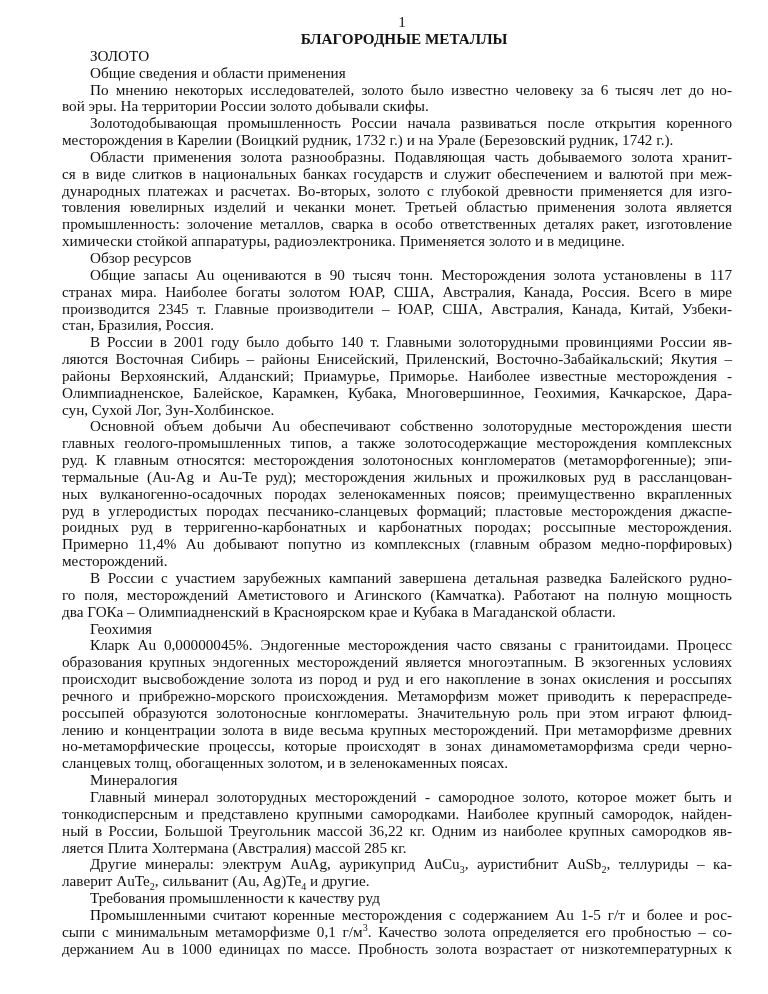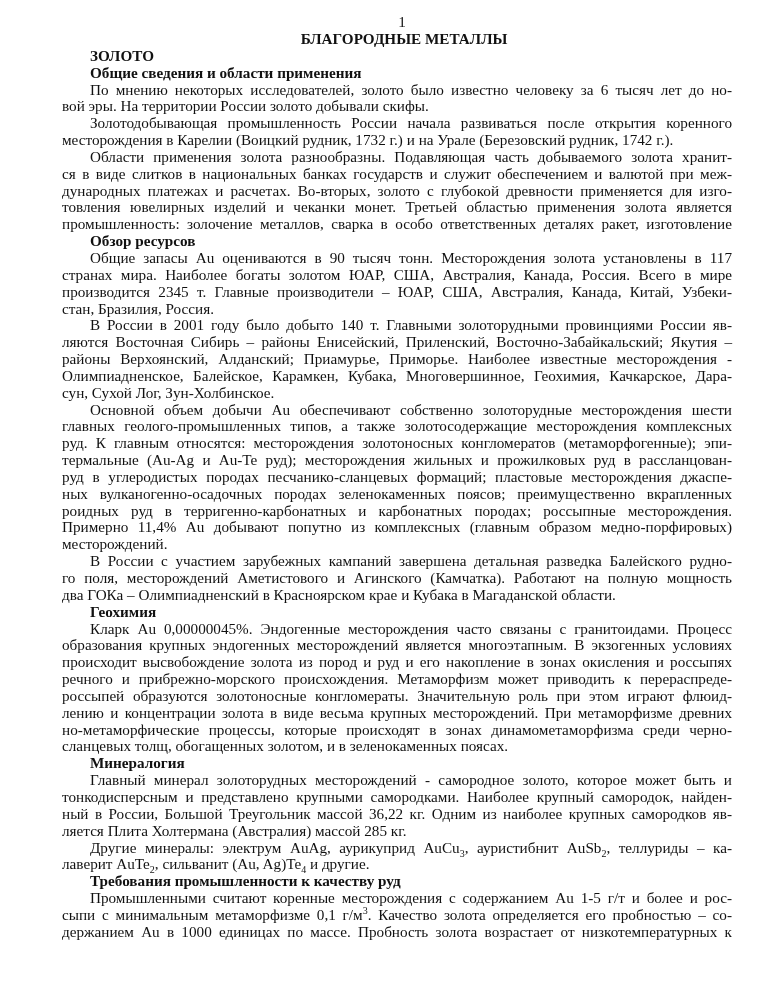--- a/index.html
+++ b/index.html
@@ -4,21 +4,21 @@
 <style>
   html, body { margin: 0; padding: 0; background: #ffffff; }
   body { width: 768px; height: 994px; overflow: hidden; position: relative; }
   .page {
     position: absolute; left: 62px; top: 14px; width: 670px;
     font-family: "Liberation Serif", serif; font-size: 15.2px; line-height: 16.85px;
     color: #111111;
   }
   .pnum { text-align: center; height: 17px; padding-left: 10px; }
   .title { text-align: center; font-weight: bold; padding-left: 14px; }
-  .h { font-weight: bold; padding-left: 28px; }
+  .h { font-weight: normal; padding-left: 28px; }
   .para { text-align: justify; }
   .line { display: block; white-space: nowrap; }
   .line.j { text-align: justify; text-align-last: justify; white-space: normal; }
   .indent { padding-left: 28px; }
   sub, sup { font-size: 10px; line-height: 0; }
 </style>
 </head>
 <body>
 
 <div class="page">
@@ -34,42 +34,43 @@
       <div class="para">
         <span class="line j indent">Золотодобывающая промышленность  России начала развиваться после открытия коренного</span>
         <span class="line">месторождения в Карелии (Воицкий рудник, 1732 г.) и на Урале (Березовский рудник, 1742 г.).</span>
       </div>
       <div class="para">
         <span class="line j indent">Области применения золота разнообразны. Подавляющая часть добываемого золота хранит-</span>
         <span class="line j">ся в виде слитков в национальных банках государств и служит обеспечением и валютой при меж-</span>
         <span class="line j">дународных платежах и расчетах. Во-вторых, золото с глубокой древности применяется для изго-</span>
         <span class="line j">товления ювелирных изделий и чеканки монет. Третьей областью применения золота является</span>
         <span class="line j">промышленность: золочение металлов, сварка в особо ответственных деталях ракет, изготовление</span>
+        <span class="line">химически стойкой аппаратуры, радиоэлектроника. Применяется золото и в медицине.</span>
       </div>
       <div class="h">Обзор ресурсов</div>
       <div class="para">
         <span class="line j indent">Общие запасы Au оцениваются в 90 тысяч тонн. Месторождения золота установлены в 117</span>
         <span class="line j">странах мира. Наиболее богаты золотом ЮАР, США, Австралия, Канада, Россия. Всего в мире</span>
         <span class="line j">производится 2345 т. Главные производители – ЮАР, США, Австралия, Канада, Китай, Узбеки-</span>
         <span class="line">стан, Бразилия, Россия.</span>
       </div>
       <div class="para">
         <span class="line j indent">В России в 2001 году было добыто 140 т. Главными золоторудными провинциями России яв-</span>
         <span class="line j">ляются Восточная Сибирь – районы Енисейский, Приленский, Восточно-Забайкальский; Якутия –</span>
         <span class="line j">районы Верхоянский, Алданский; Приамурье, Приморье. Наиболее известные месторождения -</span>
         <span class="line j">Олимпиадненское, Балейское, Карамкен, Кубака, Многовершинное, Геохимия, Качкарское, Дара-</span>
         <span class="line">сун, Сухой Лог, Зун-Холбинское.</span>
       </div>
       <div class="para">
         <span class="line j indent">Основной объем добычи Au обеспечивают собственно золоторудные месторождения шести</span>
         <span class="line j">главных геолого-промышленных типов, а также золотосодержащие месторождения комплексных</span>
         <span class="line j">руд. К главным относятся: месторождения золотоносных конгломератов (метаморфогенные); эпи-</span>
         <span class="line j">термальные (Au-Ag и Au-Te руд); месторождения жильных и прожилковых руд в рассланцован-</span>
+        <span class="line j">ных вулканогенно-осадочных породах зеленокаменных поясов; преимущественно вкрапленных</span>
         <span class="line j">руд в углеродистых породах песчанико-сланцевых формаций; пластовые месторождения джаспе-</span>
-        <span class="line j">ных вулканогенно-осадочных породах зеленокаменных поясов; преимущественно вкрапленных</span>
         <span class="line j">роидных руд в терригенно-карбонатных и карбонатных породах; россыпные месторождения.</span>
         <span class="line j">Примерно 11,4% Au добывают попутно из комплексных (главным образом медно-порфировых)</span>
         <span class="line">месторождений.</span>
       </div>
       <div class="para">
         <span class="line j indent">В России с участием зарубежных кампаний завершена детальная разведка Балейского рудно-</span>
         <span class="line j">го поля, месторождений Аметистового и Агинского (Камчатка). Работают на полную мощность</span>
         <span class="line">два ГОКа – Олимпиадненский в Красноярском крае и Кубака в Магаданской области.</span>
       </div>
       <div class="h">Геохимия</div>

